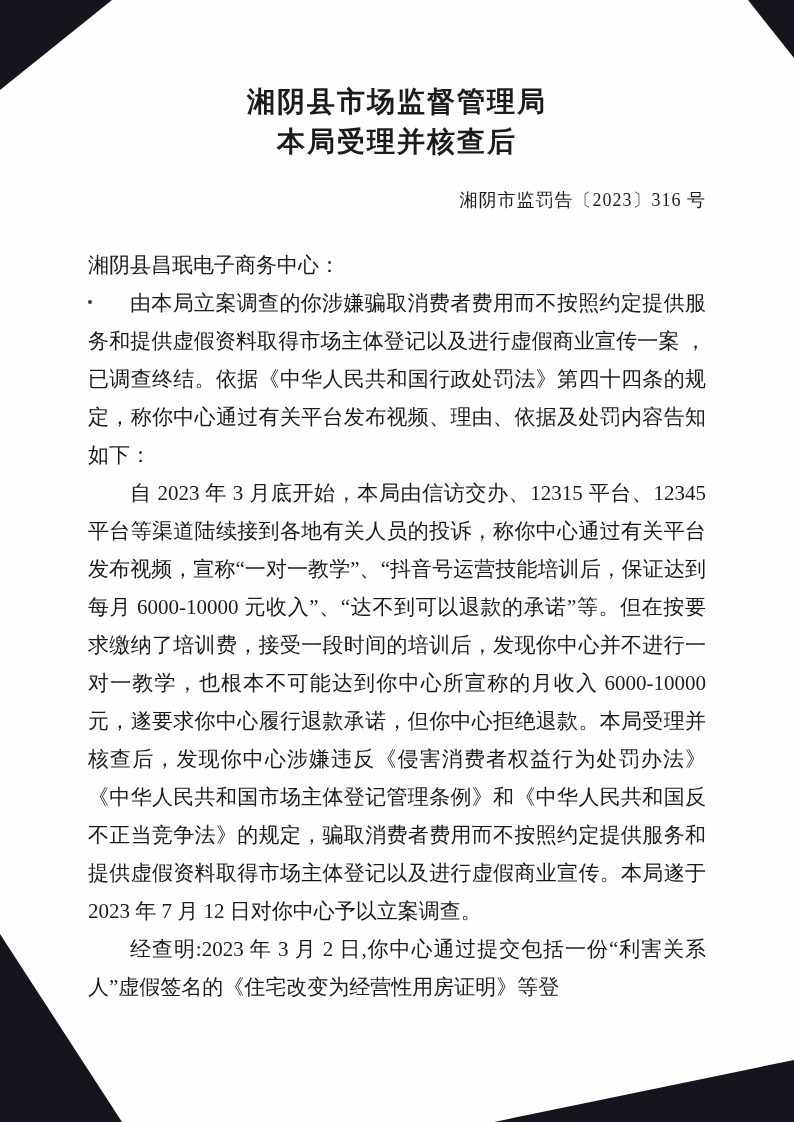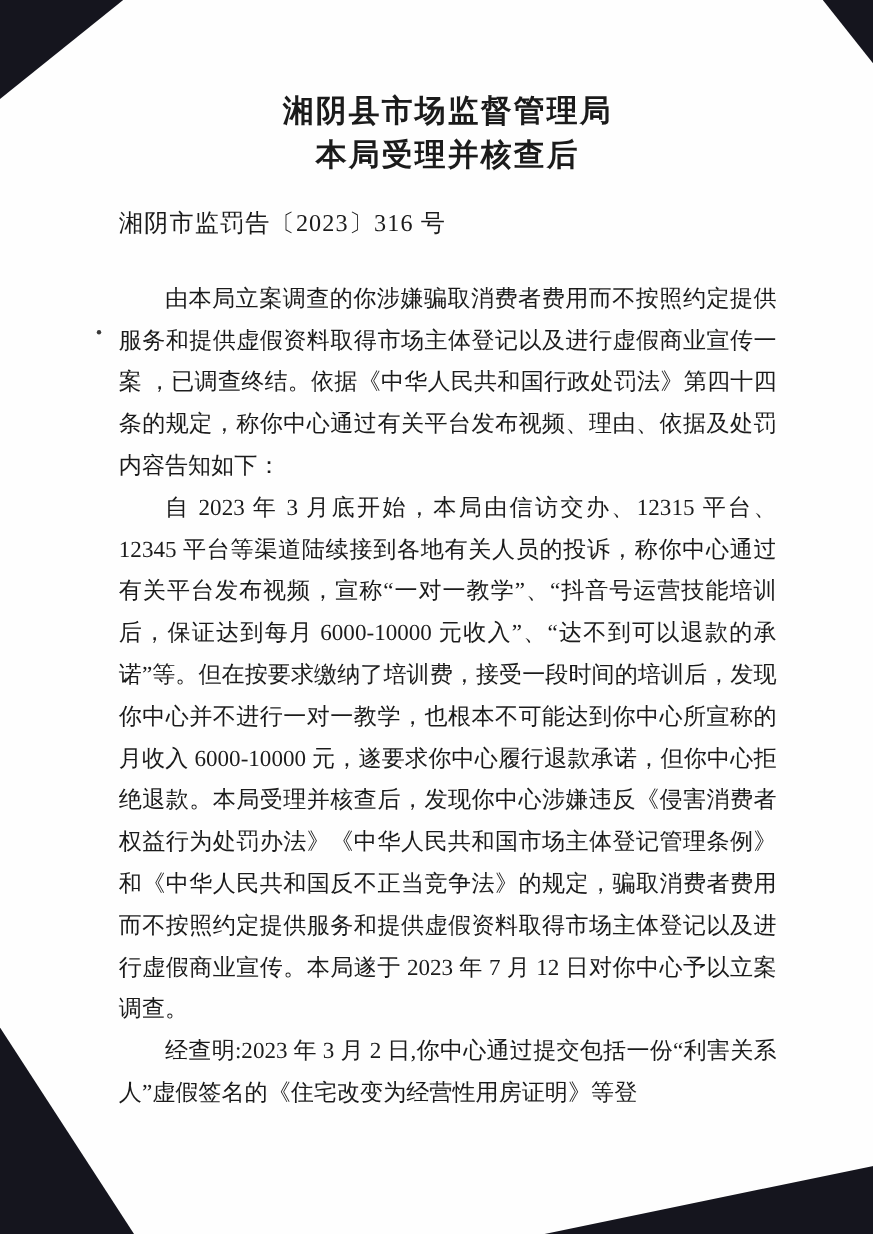--- a/index.html
+++ b/index.html
@@ -38,36 +38,36 @@
     left: 0; bottom: 0; width: 122px; height: 188px;
     clip-path: polygon(0 0, 100% 100%, 0 100%);
   }
   .corner.br {
     right: 0; bottom: 0; width: 300px; height: 62px;
     clip-path: polygon(100% 0, 100% 100%, 0 100%);
   }
 
   .content {
     position: absolute;
-    left: 108px;
+    left: 88px;
     right: 88px;
     top: 82px;
   }
 
   .title {
     text-align: center;
     font-weight: 700;
     font-size: 28px;
     line-height: 40px;
     letter-spacing: 2px;
     margin: 0 0 0 0;
   }
   .doc-number {
-    text-align: left;
-    font-size: 22px;
+    text-align: right;
+    font-size: 18px;
     margin-top: 26px;
     letter-spacing: 1px;
   }
 
   .body-text {
     margin-top: 34px;
     font-size: 21px;
     line-height: 38px;
     text-align: justify;
     text-justify: inter-ideograph;
@@ -104,19 +104,20 @@
   <div class="content">
 
     <h1 class="title">
       <span>湘阴县市场监督管理局</span><br>
       <span>本局受理并核查后</span>
     </h1>
 
     <div class="doc-number">湘阴市监罚告〔2023〕316 号</div>
 
     <div class="body-text">
+      <p class="para">湘阴县昌珉电子商务中心：</p>
       <p class="para indent">由本局立案调查的你涉嫌骗取消费者费用而不按照约定提供服务和提供虚假资料取得市场主体登记以及进行虚假商业宣传一案 ，已调查终结。依据《中华人民共和国行政处罚法》第四十四条的规定，称你中心通过有关平台发布视频、理由、依据及处罚内容告知如下：</p>
       <p class="para indent">自 2023 年 3 月底开始，本局由信访交办、12315 平台、12345 平台等渠道陆续接到各地有关人员的投诉，称你中心通过有关平台发布视频，宣称“一对一教学”、“抖音号运营技能培训后，保证达到每月 6000-10000 元收入”、“达不到可以退款的承诺”等。但在按要求缴纳了培训费，接受一段时间的培训后，发现你中心并不进行一对一教学，也根本不可能达到你中心所宣称的月收入 6000-10000 元，遂要求你中心履行退款承诺，但你中心拒绝退款。本局受理并核查后，发现你中心涉嫌违反《侵害消费者权益行为处罚办法》《中华人民共和国市场主体登记管理条例》和《中华人民共和国反不正当竞争法》的规定，骗取消费者费用而不按照约定提供服务和提供虚假资料取得市场主体登记以及进行虚假商业宣传。本局遂于 2023 年 7 月 12 日对你中心予以立案调查。</p>
       <p class="para indent">经查明:2023 年 3 月 2 日,你中心通过提交包括一份“利害关系人”虚假签名的《住宅改变为经营性用房证明》等登</p>
     </div>
 
   </div>
 </div>
 
 </body></html>

